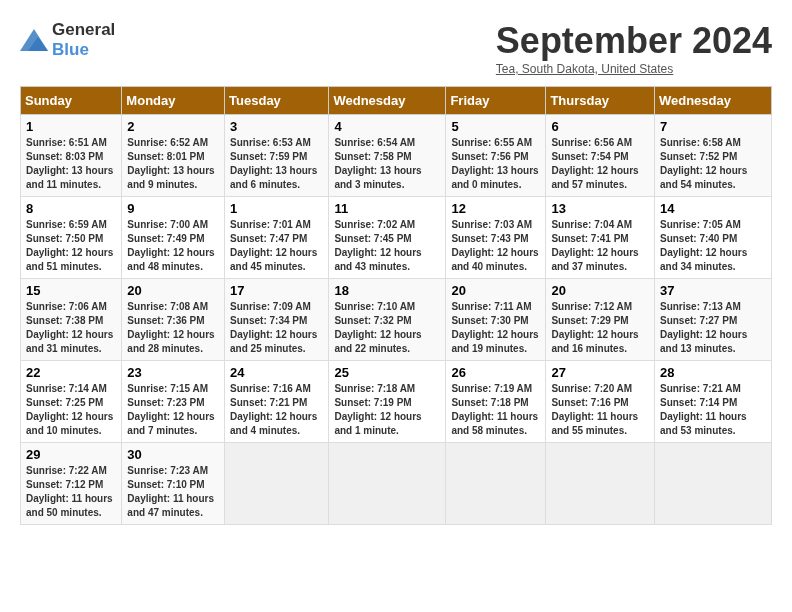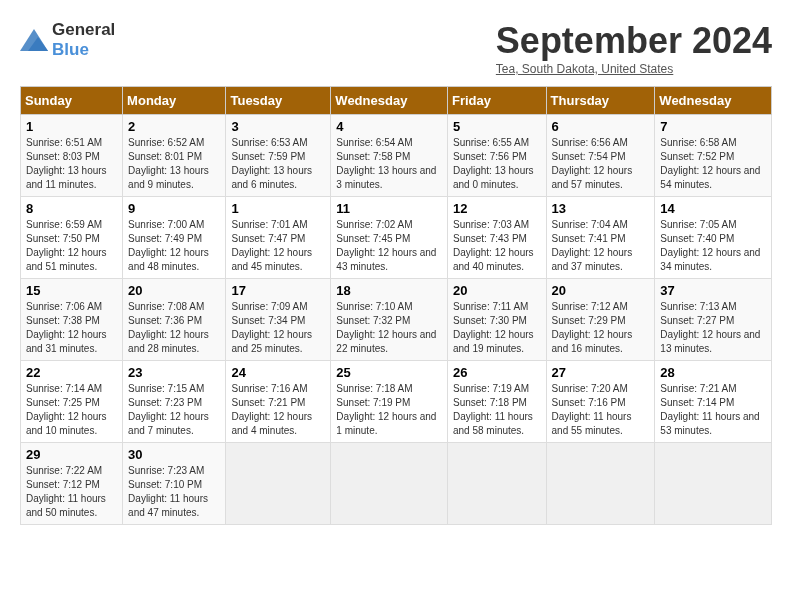--- a/index.html
+++ b/index.html
@@ -69,20 +69,21 @@
     .day-num {
       font-weight: bold;
       font-size: 13px;
       display: block;
       margin-bottom: 2px;
     }
     .day-info {
       font-size: 10px;
       color: #333;
       line-height: 1.4;
+      font-weight: bold;
     }
     .empty-cell {
       background: #f0f0f0 !important;
     }
   </style>
 </head>
 <body>
 
 <div class="header-area">
   <div class="logo">

